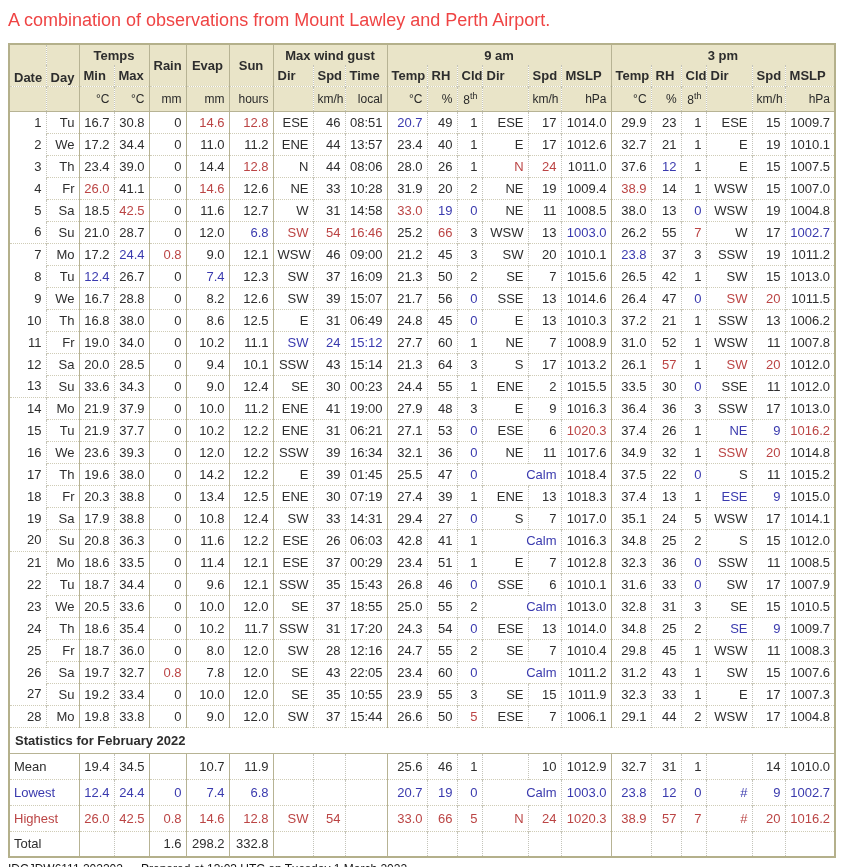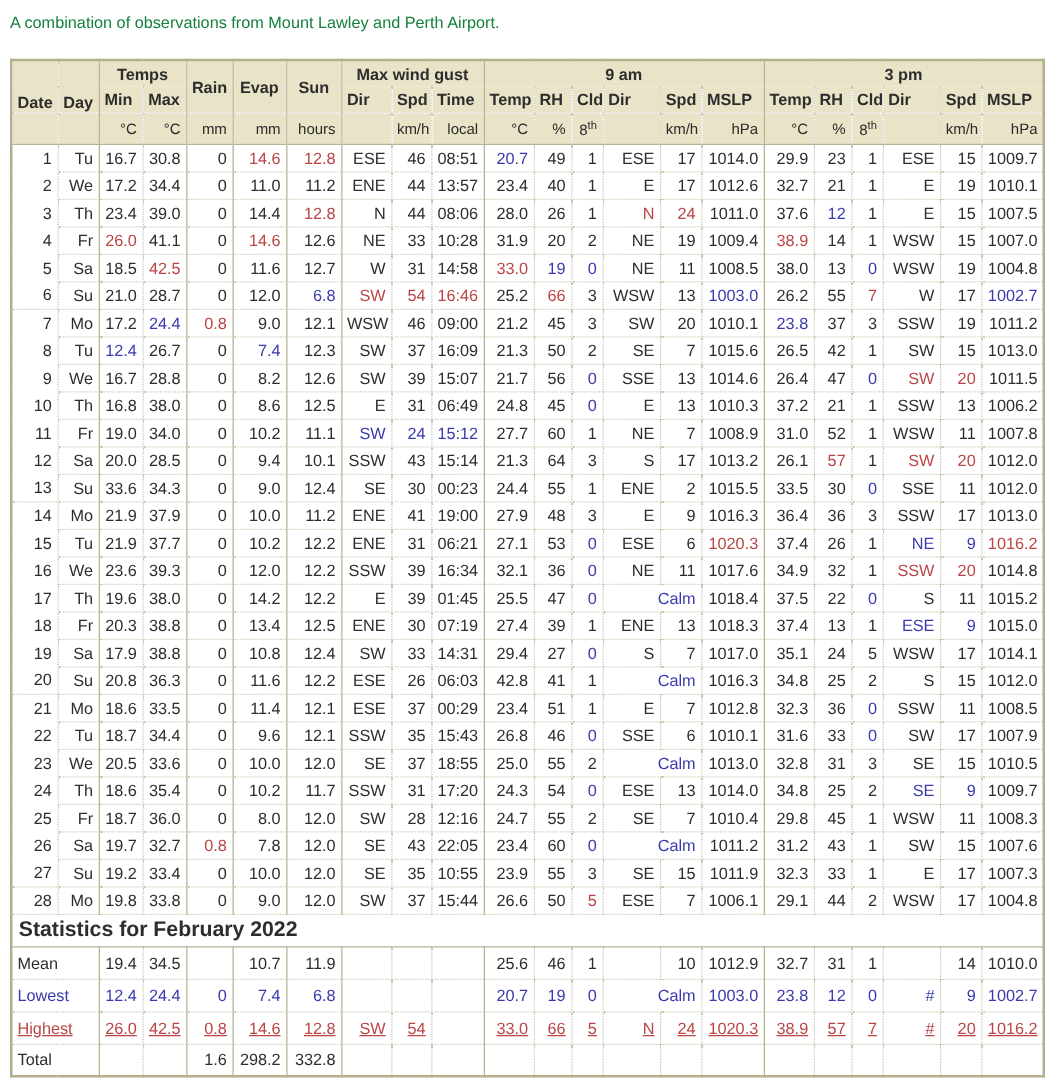--- a/index.html
+++ b/index.html
@@ -8,21 +8,21 @@
     --vsolid:#b7b394;
     --vdot:#c4c4ba;
     --rowdot:#cfccb6;
     --blue:#3a3aae;
     --red:#bb4444;
     --ink:#2d2d2d;
   }
   *{box-sizing:border-box;}
   body{margin:8px 0 0 8px;background:#ffffff;color:var(--ink);
        font-family:"Liberation Sans",sans-serif;}
-  .title{font-size:13px;color:#15803d;margin:2px 0 22px 0;}
+  .title{font-size:18px;color:#ef4444;margin:2px 0 12px 0;}
   table.dwo{border-collapse:collapse;table-layout:fixed;width:828px;
             border:2px solid var(--bsolid);}
   th,td{padding:0 4px;text-align:right;font-size:13px;font-weight:normal;
         white-space:nowrap;overflow:hidden;}
   thead th{background:var(--tan);font-weight:bold;vertical-align:middle;}
   tr.h1 th{height:21px;text-align:center;}
   tr.h2 th{height:21px;text-align:left;}
   th.vb{vertical-align:bottom;text-align:center;padding-bottom:1px;}
   tr.units th{height:25px;font-weight:normal;font-size:12px;color:#2a2a2a;
               border-top:1px dotted var(--rowdot);border-bottom:1px solid var(--vsolid);}
@@ -30,27 +30,27 @@
   .gs{border-left:1px solid var(--vsolid);}
   .ds{border-left:1px dotted var(--vdot);}
   #obs-body tr{height:22px;}
   #obs-body th,#obs-body td{border-top:1px dotted var(--rowdot);background:#fff;}
   #obs-body tr:first-child th,#obs-body tr:first-child td{border-top:none;}
   #obs-body th.c-date{border-top:none;}
   #obs-body tr.week th.c-date{border-top:1px dotted var(--rowdot);}
   #stats-body tr{height:26px;}
   #stats-body th,#stats-body td{border-top:1px dotted var(--rowdot);background:#fff;}
   tr.stats-title td{background:var(--tan);text-align:left;font-weight:bold;
-                    font-size:17px;height:23px;padding-left:5px;
+                    font-size:13px;height:23px;padding-left:5px;
                     border-top:1px solid var(--vsolid);border-bottom:1px solid var(--vsolid);}
   .stat-label{text-align:left;}
   td.lo,th.lo{color:var(--blue);}
   td.hi,th.hi{color:var(--red);}
   tr.lo th,tr.lo td{color:var(--blue);}
-  tr.hi th,tr.hi td{color:var(--red);text-decoration:underline;}
+  tr.hi th,tr.hi td{color:var(--red);}
   .footer{font-size:12px;color:#161616;margin-top:4px;}
   .footer .prep{margin-left:18px;}
   col.w-date{width:37px;} col.w-day{width:33px;} col.w-min{width:35px;}
   col.w-max{width:35px;} col.w-rain{width:37px;} col.w-evap{width:43px;}
   col.w-sun{width:44px;} col.w-gdir{width:40px;} col.w-gspd{width:32px;}
   col.w-gtime{width:42px;} col.w-temp{width:40px;} col.w-rh{width:30px;}
   col.w-cld{width:25px;} col.w-dir{width:46px;} col.w-spd{width:33px;}
   col.w-mslp{width:50px;}
 </style>
 </head>

